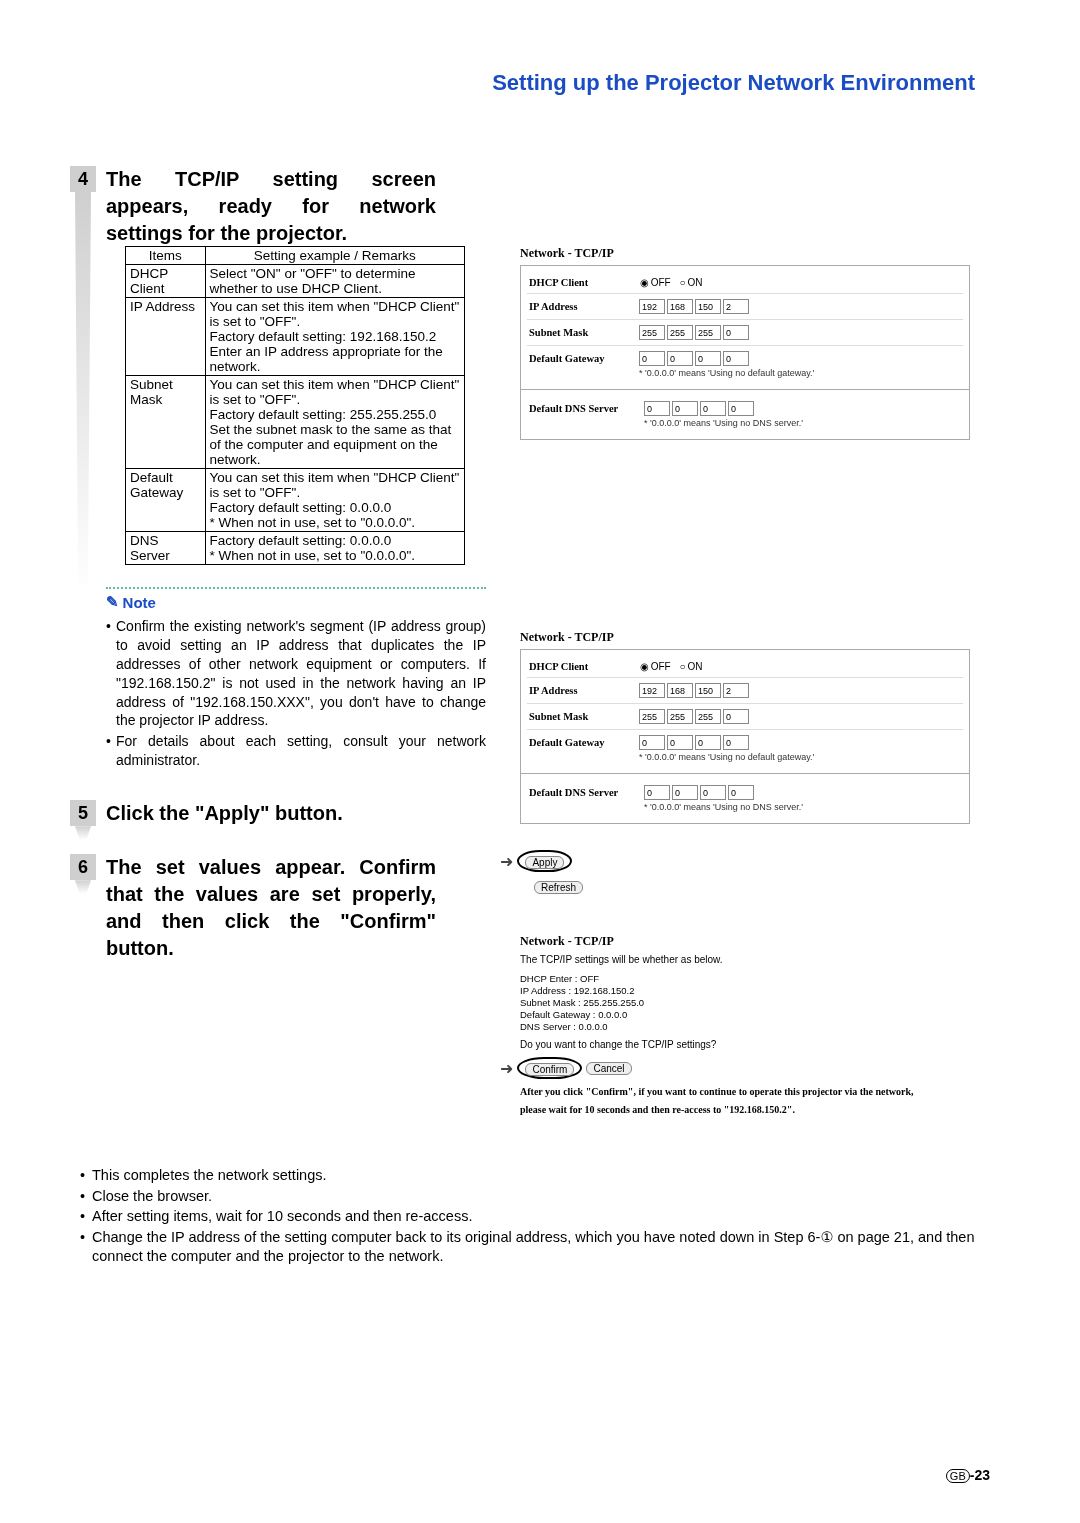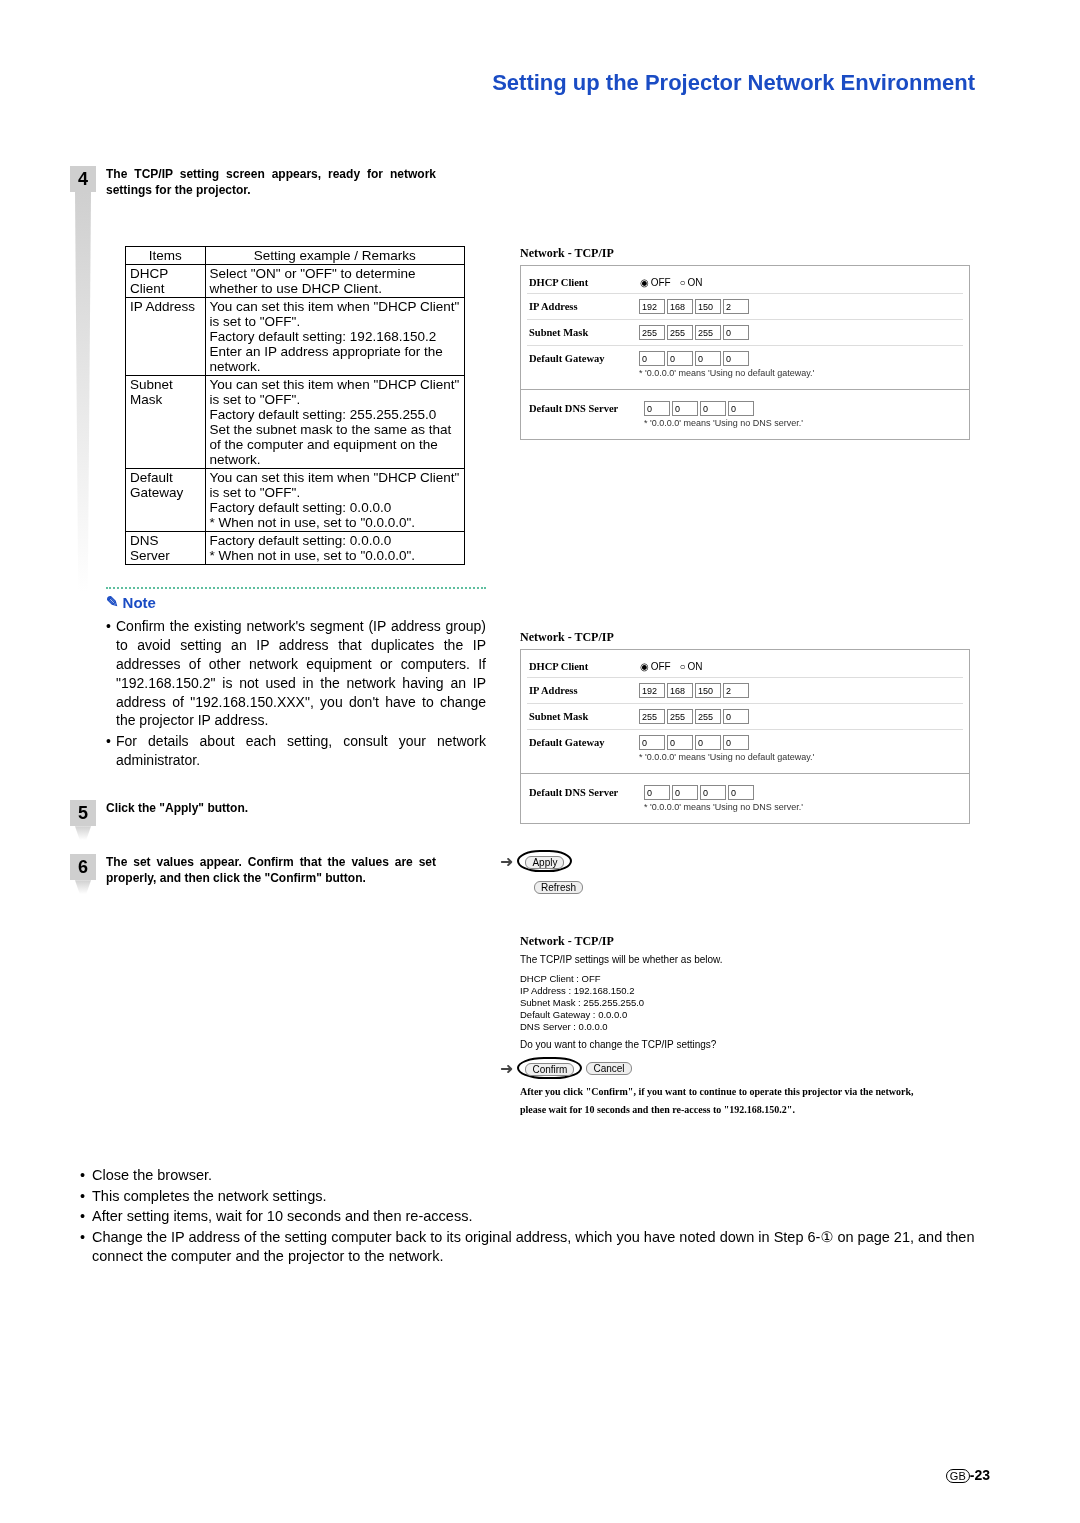--- a/index.html
+++ b/index.html
@@ -55,21 +55,21 @@
     clip-path: polygon(0 0, 100% 0, 70% 100%, 30% 100%);
   }
   .step-tall {
     height: 400px;
     background: linear-gradient(to bottom, #cfcfcf, #fff);
     clip-path: polygon(0 0, 100% 0, 80% 100%, 20% 100%);
   }
   .step-text {
     margin-left: 10px;
     font-weight: bold;
-    font-size: 12px;
+    font-size: 20px;
     line-height: 1.35;
     width: 330px;
     text-align: justify;
   }
   .settings-table {
     margin-left: 55px;
     border-collapse: collapse;
     font-size: 13.5px;
     width: 340px;
   }
@@ -308,21 +308,21 @@
       </span>
     </div>
     <div style="margin:2px 0 0 14px;">
       <span class="btn-small">Refresh</span>
     </div>
 
     <div class="network-panel" style="margin-top:40px;">
       <div class="panel-title">Network - TCP/IP</div>
       <div class="confirm-text">The TCP/IP settings will be whether as below.</div>
       <ul class="confirm-list">
-        <li>DHCP Client   : OFF</li>
+        <li>DHCP Enter   : OFF</li>
         <li>IP Address    : 192.168.150.2</li>
         <li>Subnet Mask   : 255.255.255.0</li>
         <li>Default Gateway : 0.0.0.0</li>
         <li>DNS Server    : 0.0.0.0</li>
       </ul>
       <div class="confirm-text">Do you want to change the TCP/IP settings?</div>
       <div class="arrow-indicator" style="margin-left:-20px;">
         <span class="arrow-right">➜</span>
         <span class="btn-ellipse">
           <span class="btn-small">Confirm</span>
@@ -330,21 +330,21 @@
         <span class="btn-small">Cancel</span>
       </div>
       <div class="after-confirm">After you click "Confirm", if you want to continue to operate this projector via the network,</div>
       <div class="after-confirm">please wait for 10 seconds and then re-access to "192.168.150.2".</div>
     </div>
 
   </div>
 </div>
 
 <ul class="bottom-notes">
+  <li>This completes the network settings.</li>
   <li>Close the browser.</li>
-  <li>This completes the network settings.</li>
   <li>After setting items, wait for 10 seconds and then re-access.</li>
   <li>Change the IP address of the setting computer back to its original address, which you have noted down in Step 6-① on page 21, and then connect the computer and the projector to the network.</li>
 </ul>
 
 <div class="page-num">
   <span class="gb-circle">GB</span><b>-23</b>
 </div>
 
 </body></html>

